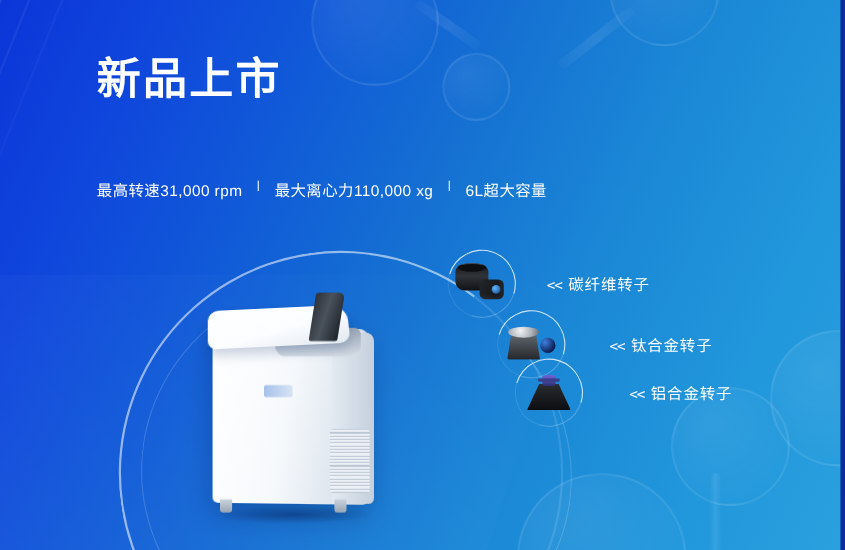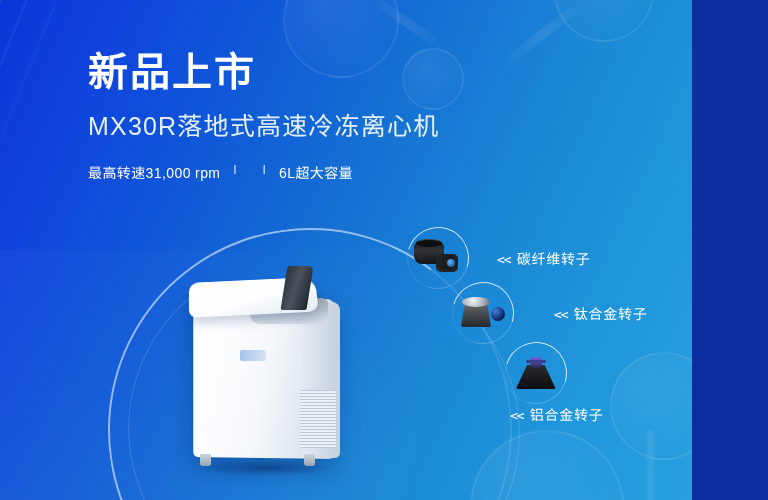--- a/index.html
+++ b/index.html
@@ -6,21 +6,21 @@
     margin: 0;
     padding: 0;
     background: #0b2f9e;
   }
   body {
     font-family: "Liberation Sans", "DejaVu Sans", sans-serif;
   }
 
   .banner {
     position: relative;
-    width: 692px;
+    width: 764px;
     height: 500px;
     overflow: hidden;
     background:
       linear-gradient(115deg,
         #0b35d8 0%,
         #0f45dc 14%,
         #1059d8 30%,
         #1571d2 48%,
         #1b88d6 66%,
         #2197dc 84%,
@@ -307,21 +307,21 @@
     letter-spacing: -1px;
     margin-right: 6px;
     font-family: "DejaVu Sans Mono", monospace;
     font-size: 13px;
   }
 
   .item-1 { left: 407px; top: 227px; }
   .item-1 .rotor-label { margin-left: 28px; }
   .item-2 { left: 452px; top: 282px; justify-content: center; }
   .item-2 .rotor-label { margin-left: 40px; }
-  .item-3 { left: 468px; top: 342px; flex-direction: column; }
+  .item-3 { left: 468px; top: 326px; }
   .item-3 .rotor-label { margin-left: 42px; }
   .item-4 { left: 458px; top: 408px; }
   .item-4 .rotor-label { margin-left: 38px; }
 
   
   .cf-drum {
     position: absolute; left: 0; top: 4px;
     width: 30px; height: 22px;
     background: linear-gradient(to bottom, #1b1d20 0%, #303338 40%, #111316 100%);
     border-radius: 5px 5px 8px 8px;
@@ -417,25 +417,25 @@
     <div class="glass flask-d"></div>
     <div class="glass-neck neck-d"></div>
     <div class="glass flask-e"></div>
     <div class="glass flask-f"></div>
   </div>
 
   <div class="hero-arc"></div>
   <div class="hero-arc-2"></div>
 
   <div class="headline">新品上市</div>
-  <div class="subheadline">MX30R落地式高速冷冻离心机</div>
 
   <div class="specs">
     <span>最高转速31,000 rpm</span>
     <span class="spec-sep">l</span>
+    <span>最大离心力110,000 xg</span>
     <span class="spec-sep">l</span>
     <span>6L超大容量</span>
   </div>
 
 
   <div class="machine">
     <div class="m-shadow"></div>
     <div class="m-body"></div>
     <div class="m-side"></div>
     <div class="m-grille"></div>

